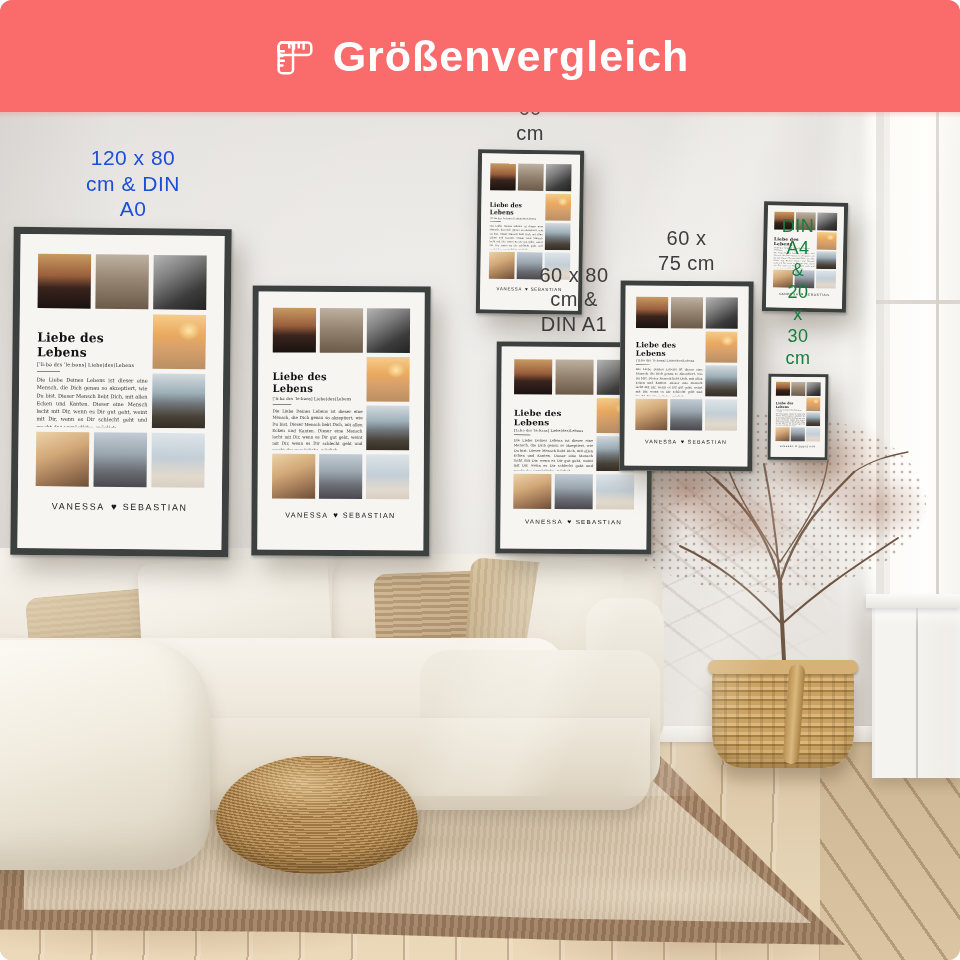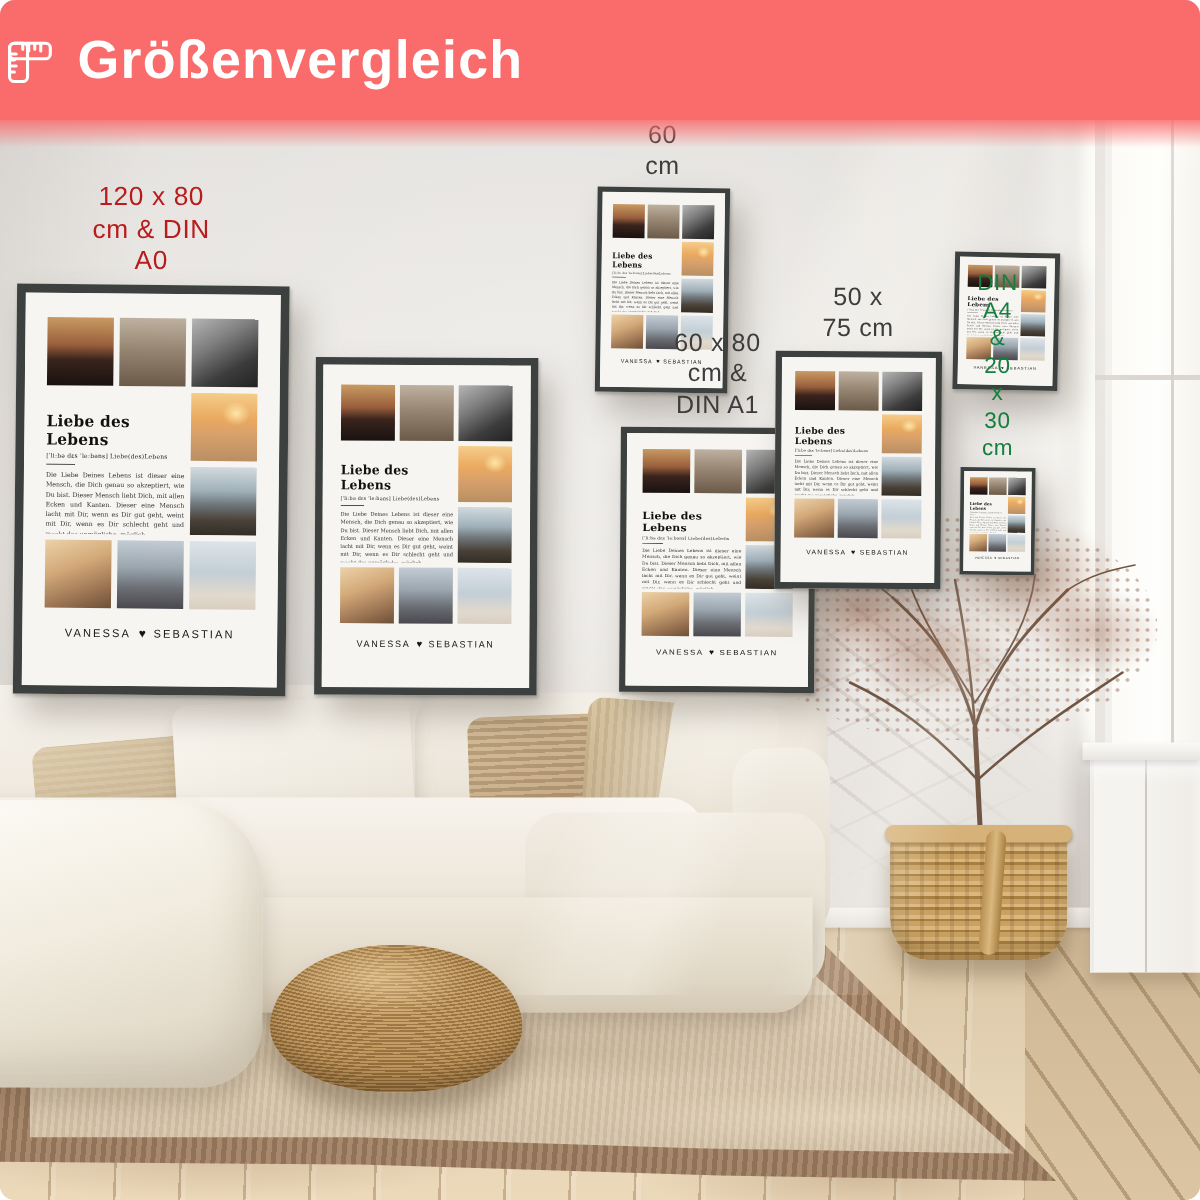--- a/index.html
+++ b/index.html
@@ -1,20 +1,20 @@
 <!DOCTYPE html>
 <html><head>
 <meta charset="utf-8">
 <style>
   html,body{margin:0;padding:0;background:#ffffff;}
   .stage{position:relative;width:960px;height:960px;overflow:hidden;border-radius:12px;
          font-family:"Liberation Sans",sans-serif;background:#e7e4e0;}
   
-  .banner{position:absolute;top:0;left:0;right:0;height:96px;z-index:60;
-          display:flex;align-items:center;justify-content:flex-start;gap:16px;}
+  .banner{position:absolute;top:0;left:0;right:0;height:112px;z-index:60;
+          display:flex;align-items:center;justify-content:center;gap:16px;}
   .banner-title{font-size:43px;font-weight:700;letter-spacing:1px;}
   .banner-fade{position:absolute;top:96px;left:0;right:0;height:22px;z-index:59;
                background:linear-gradient(180deg,rgba(250,107,107,.85),rgba(250,107,107,0));}
   
   .scene{position:absolute;inset:0;z-index:1;}
   .wall{position:absolute;inset:0;
         background:
           linear-gradient(90deg,rgba(120,110,100,.10),transparent 12%),
           radial-gradient(120% 85% at 45% 32%,rgba(255,255,255,.35),transparent 60%),
           linear-gradient(180deg,#dbd8d5 0%,#e4e1dd 20%,#eae7e3 48%,#e5e1dc 72%,#ded9d3 100%);}
@@ -217,21 +217,21 @@
         <path d="M258 60 C276 48 292 44 312 40" stroke-width="1.3"></path>
       </svg>
     </div>
     <div class="basket"></div>
     <div class="basket-rim"></div>
     <div class="basket-strap"></div>
     <div class="pouf"></div>
     <div class="sunbeam"></div>
 
     <div class="pgroup pg1">
-      <div class="plabel" style="color: #b91c1c;">120 x 80 cm &amp; DIN A0</div>
+      <div class="plabel" style="color: #1d4ed8; margin-left: 12px;">120 x 80 cm &amp; DIN A0</div>
       <div class="pframe">
           <div class="poster-scale">
   <div class="poster">
     <div class="prow">
       <div class="ph" style="background: linear-gradient(rgb(200, 154, 98) 0%, rgb(154, 95, 60) 40%, rgb(58, 36, 29) 62%, rgb(25, 18, 16) 100%);"></div>
       <div class="ph" style="background: linear-gradient(rgb(190, 177, 161) 0%, rgb(151, 134, 114) 45%, rgb(107, 90, 72) 100%);"></div>
       <div class="ph" style="background: linear-gradient(150deg, rgb(181, 181, 181) 0%, rgb(126, 126, 126) 35%, rgb(60, 60, 60) 70%, rgb(34, 34, 34) 100%);"></div>
     </div>
     <div class="pmid">
       <div class="ptext">
@@ -361,21 +361,21 @@
     <div class="pnames">
       <span>VANESSA</span>
       <span class="pheart">♥</span>
       <span>SEBASTIAN</span>
     </div>
   </div>
 </div>
         </div>
     </div>
     <div class="pgroup pg5">
-      <div class="plabel" style="color: rgb(61, 61, 61);">50 x 75 cm</div>
+      <div class="plabel" style="color: rgb(61, 61, 61);">60 x 75 cm</div>
       <div class="pframe">
           <div class="poster-scale">
   <div class="poster">
     <div class="prow">
       <div class="ph" style="background: linear-gradient(rgb(200, 154, 98) 0%, rgb(154, 95, 60) 40%, rgb(58, 36, 29) 62%, rgb(25, 18, 16) 100%);"></div>
       <div class="ph" style="background: linear-gradient(rgb(190, 177, 161) 0%, rgb(151, 134, 114) 45%, rgb(107, 90, 72) 100%);"></div>
       <div class="ph" style="background: linear-gradient(150deg, rgb(181, 181, 181) 0%, rgb(126, 126, 126) 35%, rgb(60, 60, 60) 70%, rgb(34, 34, 34) 100%);"></div>
     </div>
     <div class="pmid">
       <div class="ptext">

